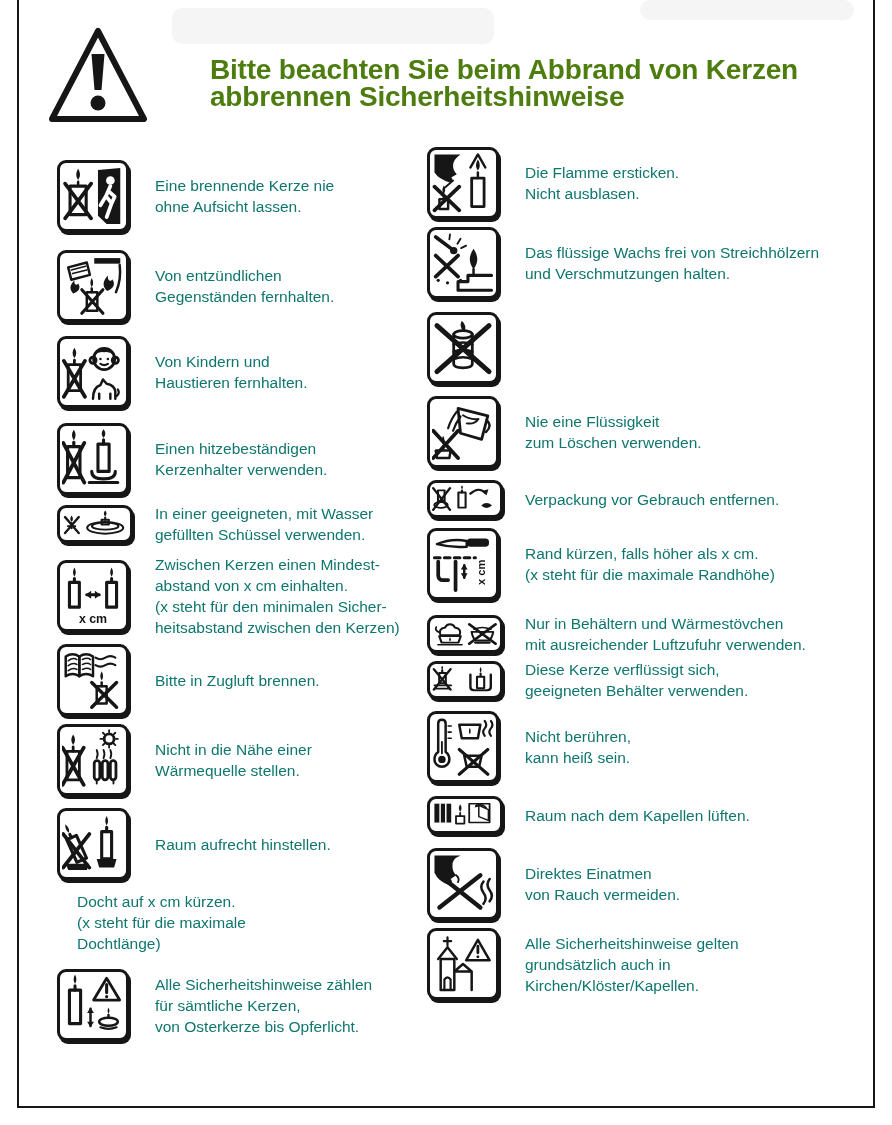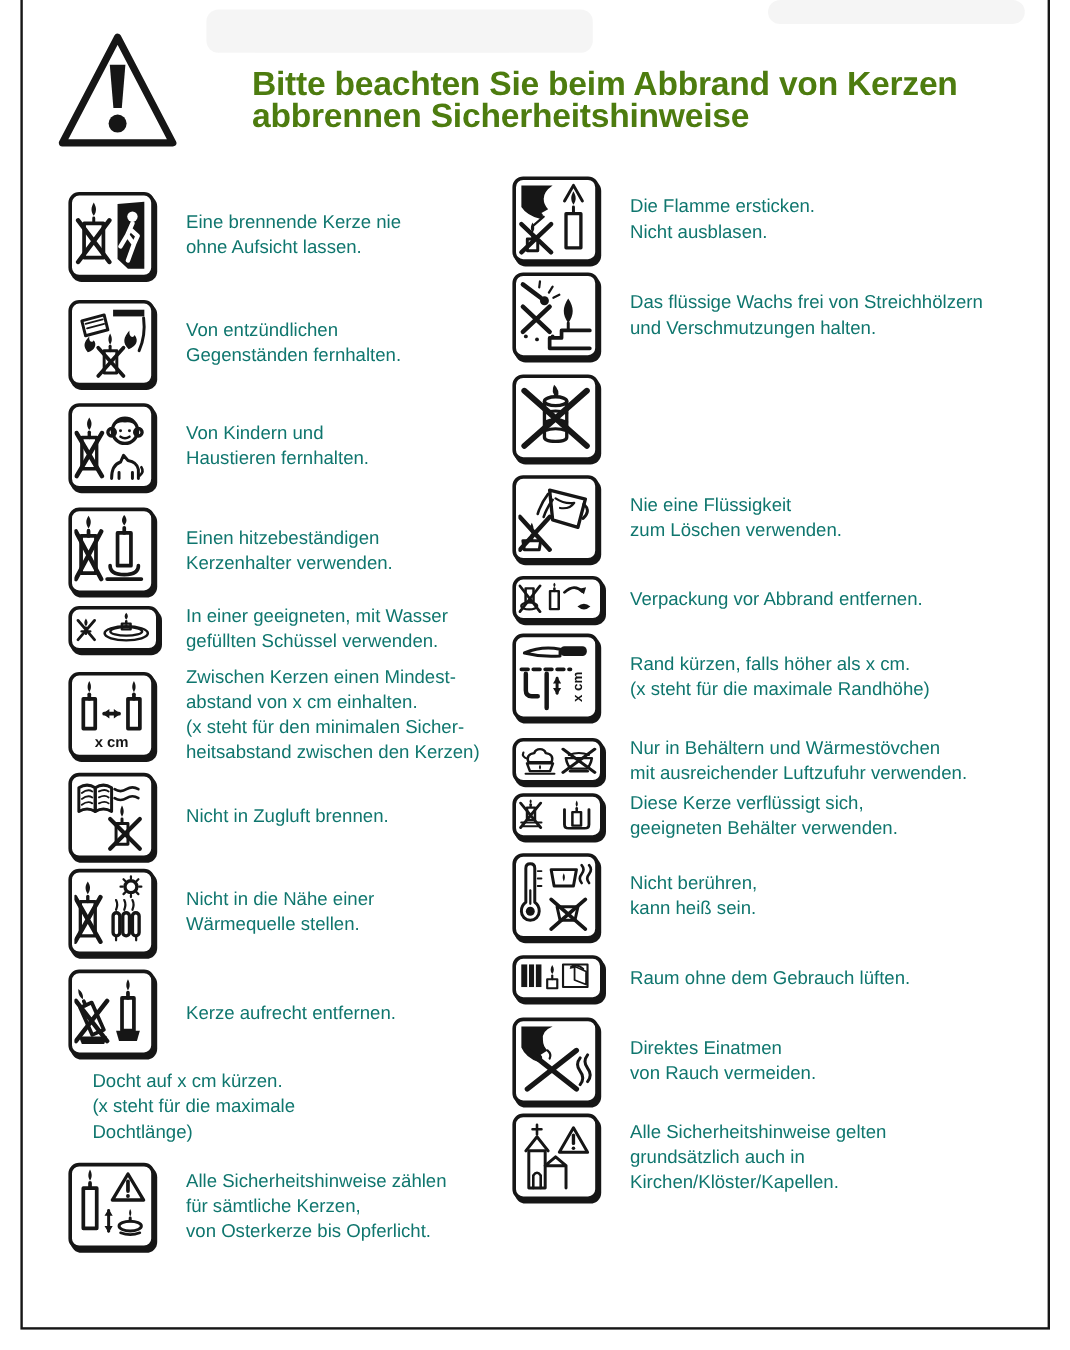--- a/index.html
+++ b/index.html
@@ -199,21 +199,21 @@
  <path d="M10 19 Q18 13 24 17 M10 27 Q18 21 24 25 M10 35 Q18 29 24 33 M33 17 Q41 13 46 17 M33 25 Q41 21 46 25 M33 33 Q41 29 46 33" stroke-width="2.5"></path>
  <path d="M54 14 q8 5 16 0 q8 -5 16 0 M54 26 q8 5 16 0 q8 -5 16 0" stroke-width="3.5"></path>
  <rect x="56" y="60" width="16" height="28"></rect>
               <path d="M64 60 V54"></path>
  <path d="M64 51 C61 46 61 42 64 36 C67 42 67 46 64 51 Z" fill="#161616" stroke="none"></path>
  <path d="M48 54 L88 94 M88 54 L48 94" stroke-width="5.5"></path>
             </g>
           </svg>
         </span>
       </div>
-      <div class="text">Nicht in Zugluft brennen.</div>
+      <div class="text">Bitte in Zugluft brennen.</div>
     </div>
     <div class="row">
       <div class="icon-cell">
         <span class="picto std">
           <svg viewBox="0 0 100 100" preserveAspectRatio="none">
             <g stroke="#161616" fill="none" stroke-width="4.5" stroke-linecap="round" stroke-linejoin="round">
  <rect x="8" y="36" width="20" height="46"></rect>
               <path d="M18 36 V29"></path>
  <path d="M18 26 C14 20 14 15 18 9 C22 15 22 20 18 26 Z" fill="#161616" stroke="none"></path>
  <path d="M1 30 L35 90 M35 30 L1 90" stroke-width="6"></path>
@@ -243,21 +243,21 @@
  <path d="M2 34 L44 88 M44 34 L2 88" stroke-width="6"></path>
  <path d="M6 82 H44 L40 92 H10 Z" fill="#161616" stroke="none"></path>
  <rect x="64" y="30" width="16" height="44"></rect>
               <path d="M72 30 V23"></path>
  <path d="M72 20 C69 15 69 11 72 5 C75 11 75 15 72 20 Z" fill="#161616" stroke="none"></path>
  <path d="M56 74 H88 L84 88 H60 Z" fill="#161616" stroke="none"></path>
             </g>
           </svg>
         </span>
       </div>
-      <div class="text">Kerze aufrecht entfernen.</div>
+      <div class="text">Raum aufrecht hinstellen.</div>
     </div>
     <div class="row">
       <div class="text">Docht auf x cm kürzen.<br>(x steht für die maximale<br>Dochtlänge)</div>
     </div>
     <div class="row">
       <div class="icon-cell">
         <span class="picto std">
           <svg viewBox="0 0 100 100" preserveAspectRatio="none">
             <g stroke="#161616" fill="none" stroke-width="5" stroke-linecap="round" stroke-linejoin="round">
  <rect x="12" y="26" width="18" height="54"></rect>
@@ -366,21 +366,21 @@
  <rect x="44" y="14" width="12" height="28"></rect>
               <path d="M50 14 V10"></path>
  <path d="M50 8 C48 5 48 3 50 1 C52 3 52 5 50 8 Z" fill="#161616" stroke="none"></path>
  <path d="M64 16 Q78 2 89 15" stroke-width="4"></path>
  <path d="M91 19 l3 -11 l-11 3 Z" fill="#161616" stroke="none"></path>
  <path d="M82 38 q9 -9 18 0 q-9 9 -18 0 Z" fill="#161616" stroke="none"></path>
             </g>
           </svg>
         </span>
       </div>
-      <div class="text">Verpackung vor Abbrand entfernen.</div>
+      <div class="text">Verpackung vor Gebrauch entfernen.</div>
     </div>
     <div class="row">
       <div class="icon-cell">
         <span class="picto std">
           <svg viewBox="0 0 100 100" preserveAspectRatio="none">
             <g stroke="#161616" fill="none" stroke-width="4" stroke-linecap="round" stroke-linejoin="round">
  <path d="M8 18 Q32 8 56 13 L56 22 Q32 24 8 18 Z"></path>
  <rect x="56" y="9" width="36" height="13" rx="6" fill="#161616" stroke="none"></rect>
  <path d="M4 40 H70" stroke-dasharray="9 7" stroke-width="5"></path>
  <path d="M10 46 V68 Q10 76 18 76 H26" stroke-width="6"></path>
@@ -465,21 +465,21 @@
  <path d="M47 22 V28"></path>
  <rect x="40" y="28" width="14" height="14"></rect>
  <rect x="62" y="5" width="34" height="35"></rect>
  <path d="M78 8 L94 16 V36 L78 29 Z" stroke-width="2.5"></path>
  <path d="M90 12 Q82 3 73 9" stroke-width="3"></path>
  <path d="M71 12 l4 -7 l4 5 Z" fill="#161616" stroke="none"></path>
             </g>
           </svg>
         </span>
       </div>
-      <div class="text">Raum ohne dem Gebrauch lüften.</div>
+      <div class="text">Raum nach dem Kapellen lüften.</div>
     </div>
     <div class="row">
       <div class="icon-cell">
         <span class="picto std">
           <svg viewBox="0 0 100 100" preserveAspectRatio="none">
             <g stroke="#161616" fill="none" stroke-width="4.5" stroke-linecap="round" stroke-linejoin="round">
  <path d="M4 4 H46 Q31 10 33 22 Q33 30 39 36 L30 42 Q35 47 28 52 Q10 46 4 32 Z" fill="#161616" stroke="none"></path>
  <path d="M39 36 Q45 41 42 47" stroke-width="3"></path>
  <path d="M12 36 L78 88 M78 36 L12 88" stroke-width="7"></path>
  <path d="M83 46 q-7 9 0 18 q7 9 0 18 M93 42 q-7 9 0 18 q7 9 0 18" stroke-width="4"></path>

